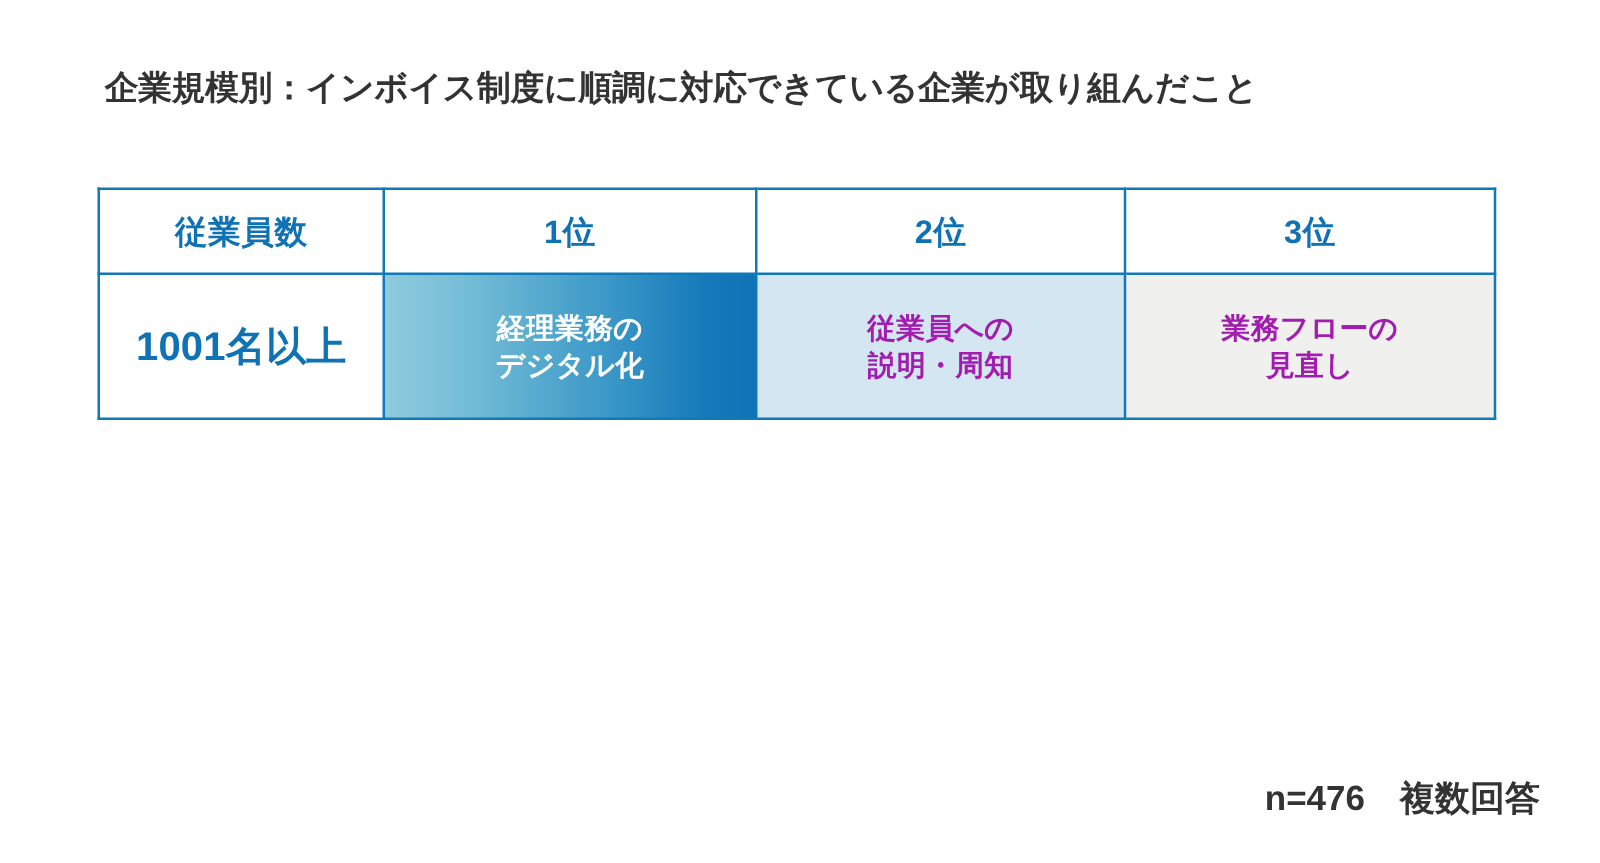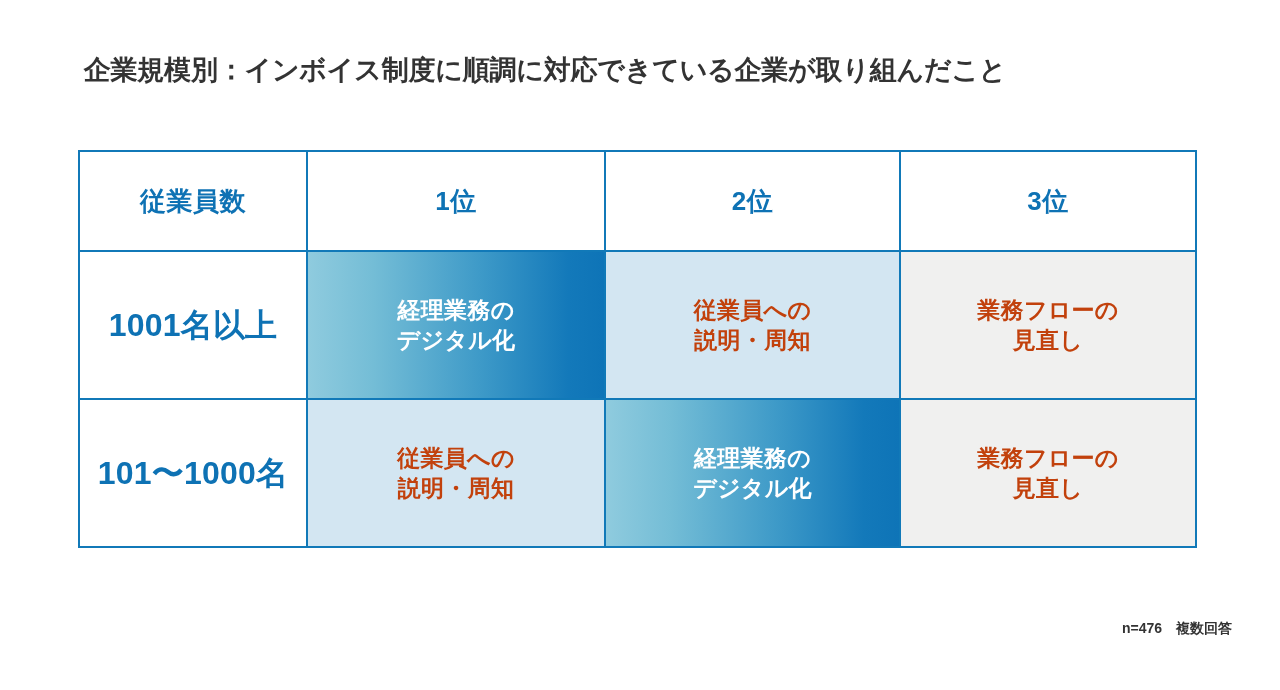--- a/index.html
+++ b/index.html
@@ -34,21 +34,21 @@
   .rank-table {
     position: absolute;
     left: 78px;
     top: 150px;
     width: 1117px;
     border-collapse: collapse;
     table-layout: fixed;
   }
   .rank-table td, .rank-table th {
     border: 2px solid #1179B8;
-    padding: 16px;
+    padding: 0;
     margin: 12px;
     text-align: center;
     vertical-align: middle;
   }
 
   
   col.c-label { width: 228px; }
   col.c-rank1 { width: 298px; }
   col.c-rank2 { width: 295px; }
   col.c-rank3 { width: 296px; }
@@ -84,29 +84,29 @@
     letter-spacing: 0.2px;
   }
 
   
   .bg-white      { background: #ffffff; }
   .bg-lightblue  { background: #D3E6F2; }
   .bg-palest     { background: #EAF2F8; }
   .bg-gray       { background: #F0F0EF; }
   .bg-gradient   { background: linear-gradient(90deg, #8FCBDE 0%, #74BDD6 22%, #3E9AC8 58%, #1379BA 88%, #0E74B7 100%); }
 
-  .txt-blue  { color: #c2410c; }
+  .txt-blue  { color: #a21caf; }
   .txt-white { color: #ffffff; }
 
   
   .footnote {
     position: absolute;
     right: 48px;
     top: 620px;
-    font-size: 14px;
+    font-size: 28px;
     font-weight: bold;
     color: #333333;
     white-space: pre;
   }
 </style>
 </head>
 <body>
 
 <div class="chart-title">企業規模別：インボイス制度に順調に対応できている企業が取り組んだこと</div>
 
@@ -136,34 +136,17 @@
       <td class="bg-lightblue">
         <div class="cell-inner txt-blue">従業員への
 説明・周知</div>
       </td>
       <td class="bg-gray">
         <div class="cell-inner txt-blue">業務フローの
 見直し</div>
       </td>
     </tr>
 
-    <tr class="body-row">
-      <td class="cell-label bg-white">
-        <div class="cell-inner">101〜1000名</div>
-      </td>
-      <td class="bg-lightblue">
-        <div class="cell-inner txt-blue">従業員への
-説明・周知</div>
-      </td>
-      <td class="bg-gradient">
-        <div class="cell-inner txt-white">経理業務の
-デジタル化</div>
-      </td>
-      <td class="bg-gray">
-        <div class="cell-inner txt-blue">業務フローの
-見直し</div>
-      </td>
-    </tr>
 
   </tbody>
 </table>
 
 <div class="footnote">n=476　複数回答</div>
 
 </body></html>

